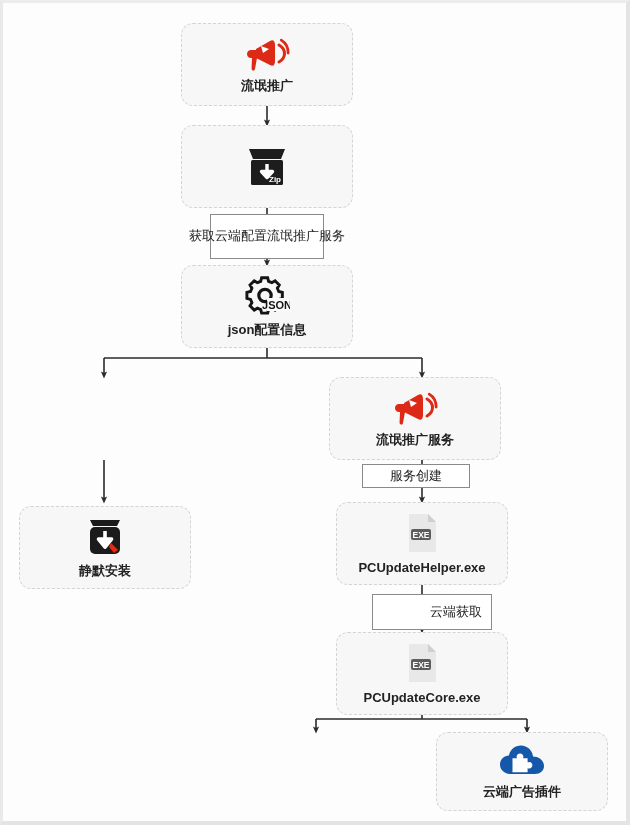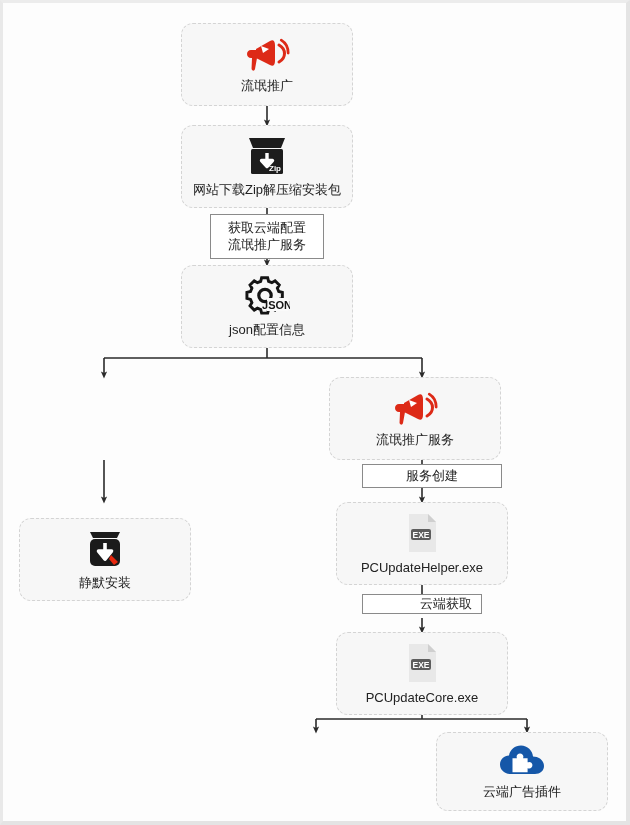--- a/index.html
+++ b/index.html
@@ -49,30 +49,31 @@
     align-items: center;
     justify-content: center;
   }
   .node .node-label {
     font-size: 13px;
     color: #222;
     text-align: center;
     line-height: 1.2;
     white-space: nowrap;
     margin-top: 6px;
+    font-weight: bold;
   }
 
   
   .conn-box {
     position: absolute;
     box-sizing: border-box;
     background: #ffffff;
     border: 1px solid #8a8a8a;
     display: flex;
-    flex-direction: column;
+    flex-direction: row;
     align-items: center;
     justify-content: center;
     z-index: 5;
   }
   .conn-box .conn-line {
     font-size: 13px;
     color: #222;
     line-height: 1.25;
     white-space: nowrap;
     text-align: center;
@@ -149,42 +150,41 @@
 
     <div class="node" style="left:178px; top:122px; width:172px; height:83px;">
       <span class="icon-wrap">
         <svg width="44" height="40" viewBox="0 0 44 40">
           <path d="M4 2 L40 2 L36 12 L8 12 Z" fill="#1d1d1d"></path>
           <rect x="6" y="13" width="32" height="25" rx="1.5" fill="#1d1d1d"></rect>
           <path d="M22 17 L22 27 M16.5 24.5 L22 30.5 L27.5 24.5 Z" stroke="#ffffff" stroke-width="3.4" fill="#ffffff" stroke-linejoin="round"></path>
           <text x="30" y="35" font-family="'Liberation Sans',sans-serif" font-size="8" font-weight="bold" fill="#ffffff" text-anchor="middle">Zip</text>
         </svg>
       </span>
-      <div class="node-label">网站下载Zip解压缩安装包</div>
     </div>
 
     <div class="conn-box" style="left:207px; top:211px; width:114px; height:45px;">
       <div class="conn-line">获取云端配置</div>
       <div class="conn-line">流氓推广服务</div>
     </div>
 
     <div class="node" style="left:178px; top:262px; width:172px; height:83px;">
       <span class="icon-wrap">
         <svg width="46" height="40" viewBox="0 0 46 40">
           <path d="M18.5 2 L25.5 2 L26.6 6.2 L30.4 7.8 L34.1 5.6 L39 10.5 L36.8 14.2 L38.4 18 L42.6 19.1 L42.6 26.1 L38.4 27.2 L36.8 31 L39 34.7 L34.1 39.6 L30.4 37.4 L26.6 39 L25.5 43.2 L18.5 43.2 L17.4 39 L13.6 37.4 L9.9 39.6 L5 34.7 L7.2 31 L5.6 27.2 L1.4 26.1 L1.4 19.1 L5.6 18 L7.2 14.2 L5 10.5 L9.9 5.6 L13.6 7.8 L17.4 6.2 Z" fill="none" stroke="#141414" stroke-width="3.4" transform="scale(0.86) translate(2,0)"></path>
           <circle cx="21" cy="19.5" r="6.2" fill="none" stroke="#141414" stroke-width="3.2"></circle>
           <rect x="23" y="22" width="21" height="13" fill="#fafafa"></rect>
           <text x="33" y="33" font-family="'Liberation Sans',sans-serif" font-size="11" font-weight="bold" fill="#141414" text-anchor="middle">JSON</text>
         </svg>
       </span>
       <div class="node-label">json配置信息</div>
     </div>
 
 
-    <div class="node" style="left:16px; top:515px; width:172px; height:83px;">
+    <div class="node" style="left:16px; top:503px; width:172px; height:83px;">
       <span class="icon-wrap">
         <svg width="42" height="40" viewBox="0 0 42 40">
           <path d="M6 3 L36 3 L33 9 L9 9 Z" fill="#1b1b1b"></path>
           <rect x="6" y="10" width="30" height="27" rx="5" fill="#1b1b1b"></rect>
           <path d="M21 14 L21 24 M14.5 22 L21 30 L27.5 22 Z" stroke="#ffffff" stroke-width="3.6" fill="#ffffff" stroke-linejoin="round"></path>
           <path d="M27 26 L34 33 L30 36 L25 30 Z" fill="#e8280f"></path>
         </svg>
       </span>
       <div class="node-label">静默安装</div>
     </div>
@@ -198,37 +198,37 @@
             <path d="M8 22 L13 22 L11 33 C10.6 34.6 9.2 35 8.4 34.3 C7.6 33.7 7.4 32.6 7.6 31.4 Z"></path>
             <path d="M35 9 C38.5 11 40.5 14 40.5 17.5 C40.5 21 38.5 24 35 26" stroke="#dd2a17" stroke-width="3" fill="none" stroke-linecap="round"></path>
             <path d="M38.5 3.5 C43.5 6.5 46 11.5 46 17.5" stroke="#dd2a17" stroke-width="3" fill="none" stroke-linecap="round" transform="scale(0.92) translate(2,1)"></path>
           </g>
           <path d="M17 10 L25 13 L19 17 Z" fill="#ffffff"></path>
         </svg>
       </span>
       <div class="node-label">流氓推广服务</div>
     </div>
 
-    <div class="conn-box" style="left:359px; top:461px; width:140px; height:24px;">
+    <div class="conn-box" style="left:359px; top:461px; width:108px; height:24px;">
       <div class="conn-line">服务创建</div>
     </div>
 
     <div class="node" style="left:333px; top:499px; width:172px; height:83px;">
       <span class="icon-wrap">
         <svg width="36" height="42" viewBox="0 0 36 42">
           <path d="M5 2 L24 2 L32 10 L32 40 L5 40 Z" fill="#e8e8e8"></path>
           <path d="M24 2 L32 10 L24 10 Z" fill="#cfcfcf"></path>
           <rect x="7" y="17" width="20" height="11" rx="2" fill="#5d5d5d"></rect>
           <text x="17" y="25.5" font-family="'Liberation Sans',sans-serif" font-size="8.5" font-weight="bold" fill="#ffffff" text-anchor="middle">EXE</text>
         </svg>
       </span>
       <div class="node-label">PCUpdateHelper.exe</div>
     </div>
 
-    <div class="conn-box" style="left:359px; top:591px; width:120px; height:20px;padding-left:48px;">
+    <div class="conn-box" style="left:369px; top:591px; width:120px; height:36px;padding-left:48px;">
       <div class="conn-line">云端获取</div>
     </div>
 
     <div class="node" style="left:333px; top:629px; width:172px; height:83px;">
       <span class="icon-wrap">
         <svg width="36" height="42" viewBox="0 0 36 42">
           <path d="M5 2 L24 2 L32 10 L32 40 L5 40 Z" fill="#e8e8e8"></path>
           <path d="M24 2 L32 10 L24 10 Z" fill="#cfcfcf"></path>
           <rect x="7" y="17" width="20" height="11" rx="2" fill="#5d5d5d"></rect>
           <text x="17" y="25.5" font-family="'Liberation Sans',sans-serif" font-size="8.5" font-weight="bold" fill="#ffffff" text-anchor="middle">EXE</text>

